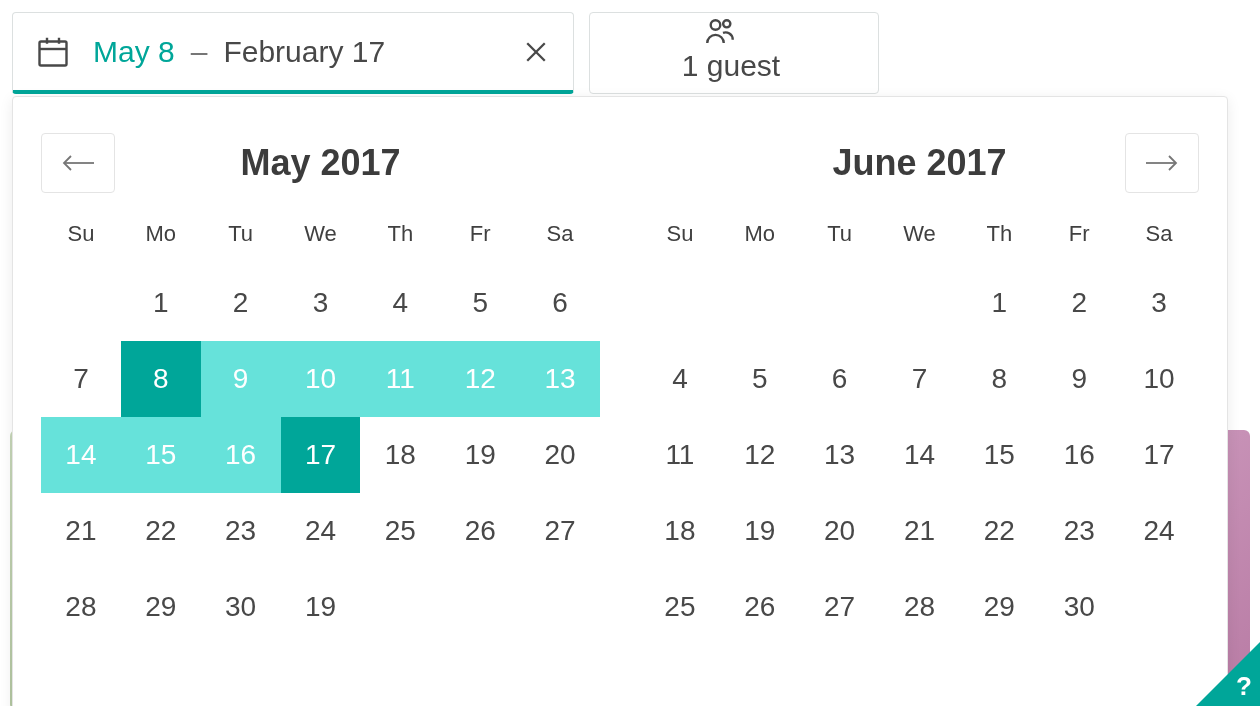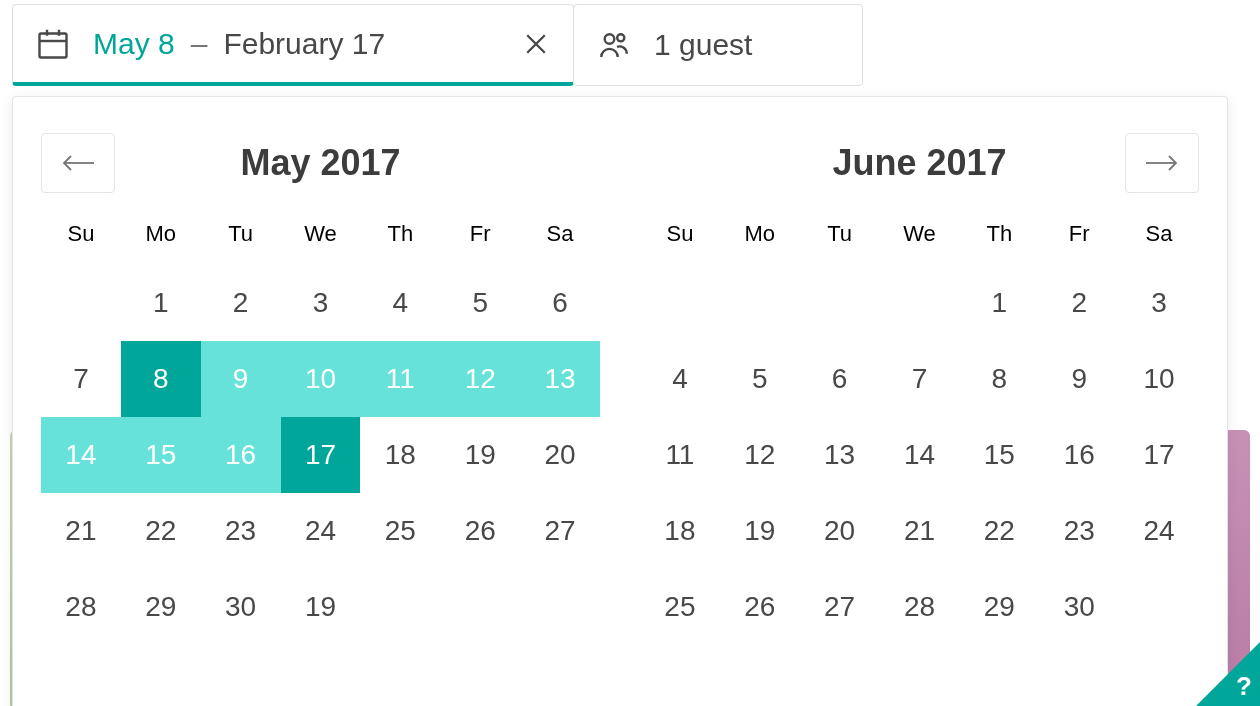--- a/index.html
+++ b/index.html
@@ -28,23 +28,23 @@
     border-radius:6px;
     background:linear-gradient(135deg,#c6d6b8,#9fb78a);
   }
   .bg-card:nth-child(2){background:linear-gradient(135deg,#a7c8d6,#7ba4b8);}
   .bg-card:nth-child(3){background:linear-gradient(135deg,#d9b8a7,#b88c7b);}
   .bg-card:nth-child(4){background:linear-gradient(135deg,#d6a7c8,#b87ba4);}
 
   
   .pill-row{
     position:absolute;
-    top:4px; left:12px;
-    display:flex;
-    gap:0;
+    top:12px; left:12px;
+    display:flex;
+    gap:16px;
   }
   .pill{
     display:flex;
     align-items:center;
     height:82px;
     padding:0 28px 0 22px;
     border:1px solid #dce0e0;
     background:#fff;
     border-radius:4px;
     font-size:30px;
@@ -52,20 +52,21 @@
     position:relative;
   }
   .date-pill{
     width:562px;
     border-bottom:4px solid #00a699;
     padding-right:70px;
   }
   .guest-pill{
     width:290px;
     margin-left:-1px;
+    flex-direction:column;
   }
   .pill-icon{
     width:36px;height:36px;
     margin-right:22px;
     flex:0 0 auto;
     color:#484848;
   }
   .date-text-start{color:#00a699;}
   .date-text-sep{color:#767676;margin:0 16px;}
   .clear-x{
@@ -120,21 +121,21 @@
     margin-bottom:28px;
   }
 
   .grid{
     display:grid;
     grid-template-columns:repeat(7,1fr);
   }
   .dow{
     text-align:center;
     font-size:22px;
-    color:#000000;
+    color:#404040;
     padding-bottom:18px;
   }
   .cell{
     height:76px;
     display:flex;
     align-items:center;
     justify-content:center;
     font-size:28px;
     color:#484848;
     cursor:pointer;

